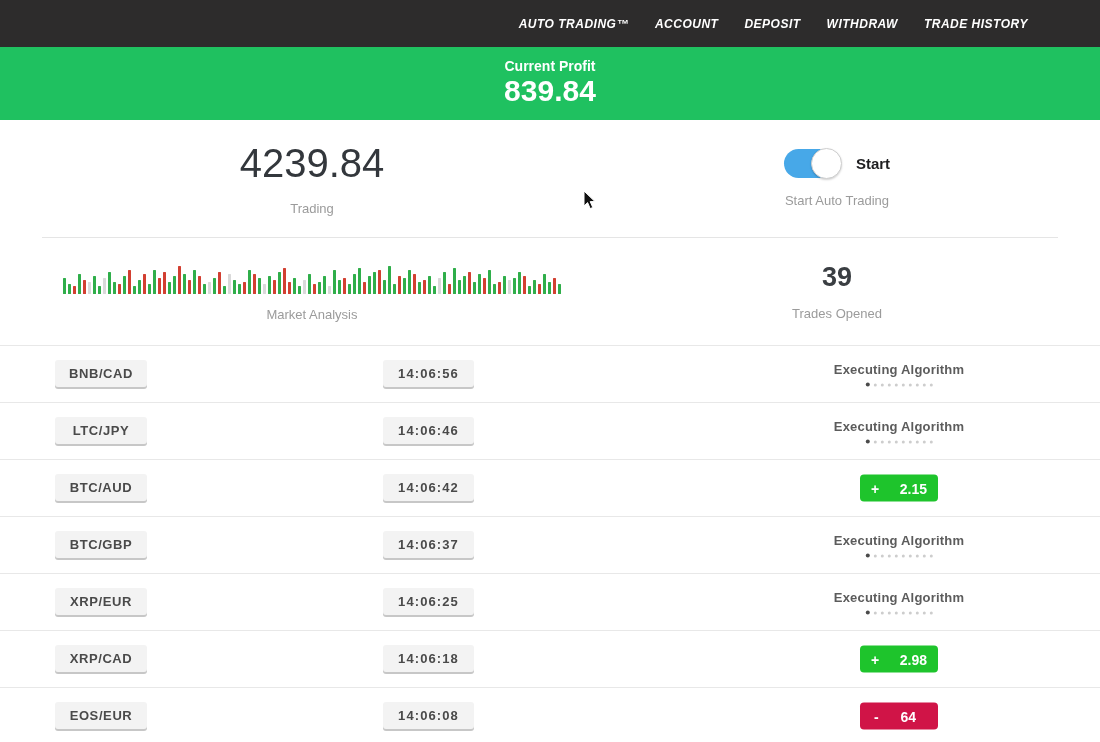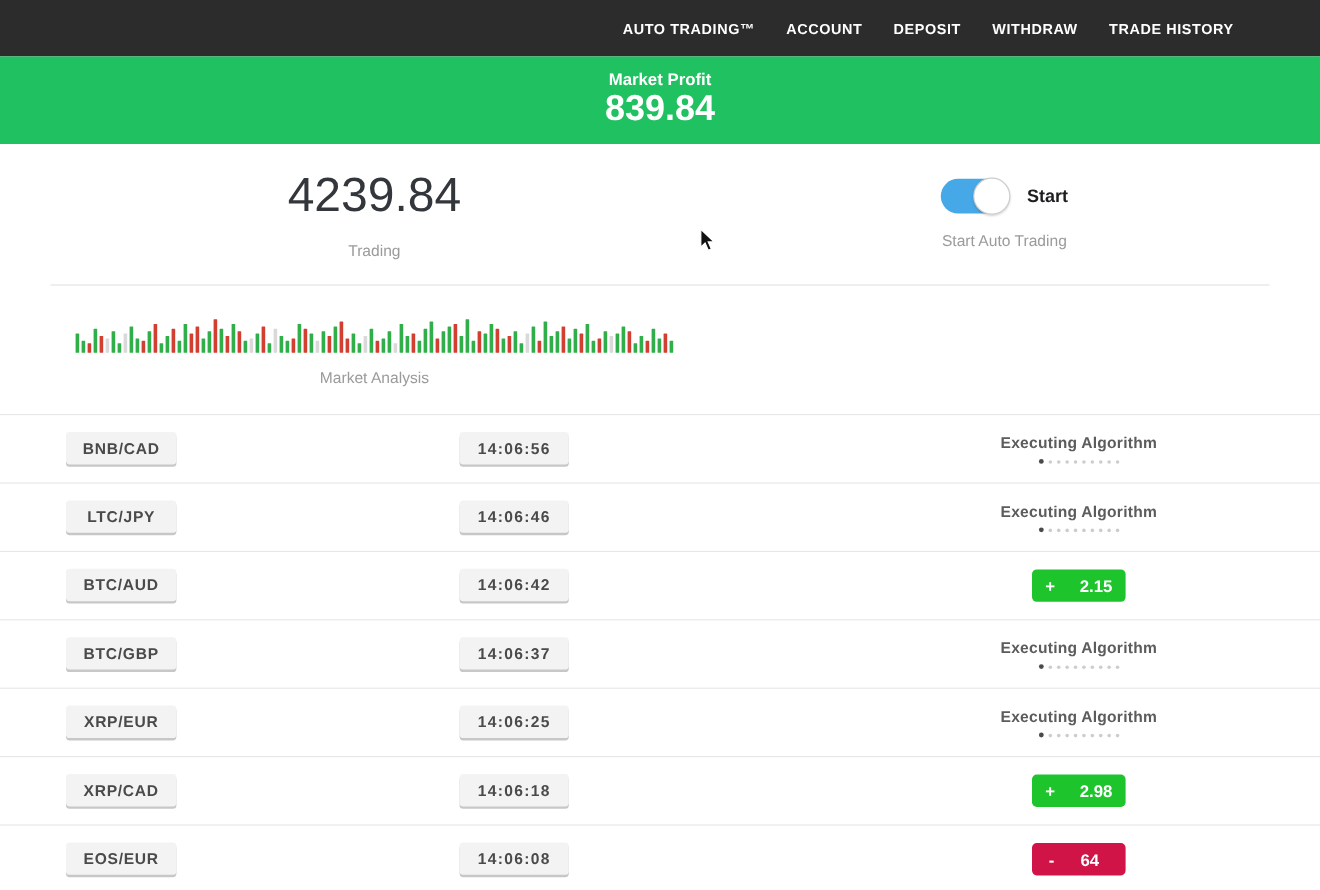--- a/index.html
+++ b/index.html
@@ -3,21 +3,21 @@
 <meta charset="utf-8">
 <style>
   * { margin:0; padding:0; box-sizing:border-box; }
   html,body { width:1100px; height:742px; overflow:hidden; }
   body { font-family:"Liberation Sans", sans-serif; background:#fff; position:relative; }
 
   
   .topnav { height:47px; background:#2d2c2c; display:flex; align-items:center;
             justify-content:flex-end; padding-right:72px; gap:26px; }
   .topnav a { color:#fff; font-size:12px; font-weight:bold; letter-spacing:.5px;
-              text-decoration:none; white-space:nowrap; cursor:pointer; }
+              text-decoration:none; white-space:nowrap; cursor:pointer;font-style:italic; }
 
   
   .banner { height:73px; background:#1fc160; color:#fff; display:flex;
             flex-direction:column; align-items:center; justify-content:center; }
   .banner .b-title { font-size:14px; font-weight:600; }
   .banner .b-value { font-size:30px; font-weight:bold; line-height:1.15; }
 
   
   .stats { height:117px; display:flex; }
   .colL { width:624px; display:flex; flex-direction:column; align-items:center; justify-content:center; }
@@ -65,21 +65,21 @@
 
 <nav class="topnav">
   <a>AUTO TRADING™</a>
   <a>ACCOUNT</a>
   <a>DEPOSIT</a>
   <a>WITHDRAW</a>
   <a>TRADE HISTORY</a>
 </nav>
 
 <header class="banner" style="background: rgb(31, 193, 96);">
-  <div class="b-title">Market Profit</div>
+  <div class="b-title">Current Profit</div>
   <div class="b-value">839.84</div>
 </header>
 
 <section class="stats">
   <div class="colL">
     <div class="balance-value">4239.84</div>
     <div class="sub-label">Trading</div>
   </div>
   <div class="colR">
     <div class="toggle-row">
@@ -193,20 +193,24 @@
         <i style="height: 8px; background: rgb(47, 174, 74);"></i>
         <i style="height: 14px; background: rgb(47, 174, 74);"></i>
         <i style="height: 10px; background: rgb(210, 63, 49);"></i>
         <i style="height: 20px; background: rgb(47, 174, 74);"></i>
         <i style="height: 12px; background: rgb(47, 174, 74);"></i>
         <i style="height: 16px; background: rgb(210, 63, 49);"></i>
         <i style="height: 10px; background: rgb(47, 174, 74);"></i>
       </div>
     <div class="sub-label">Market Analysis</div>
   </div>
+  <div class="colR">
+    <div class="trades-opened-value">39</div>
+    <div class="sub-label">Trades Opened</div>
+  </div>
 </section>
 
 <section>
 
   <div class="row">
     <div class="chip pair">BNB/CAD</div>
     <div class="chip time">14:06:56</div>
     <div class="status">
       <div class="exec-label">Executing Algorithm</div>
       <div class="dots">

